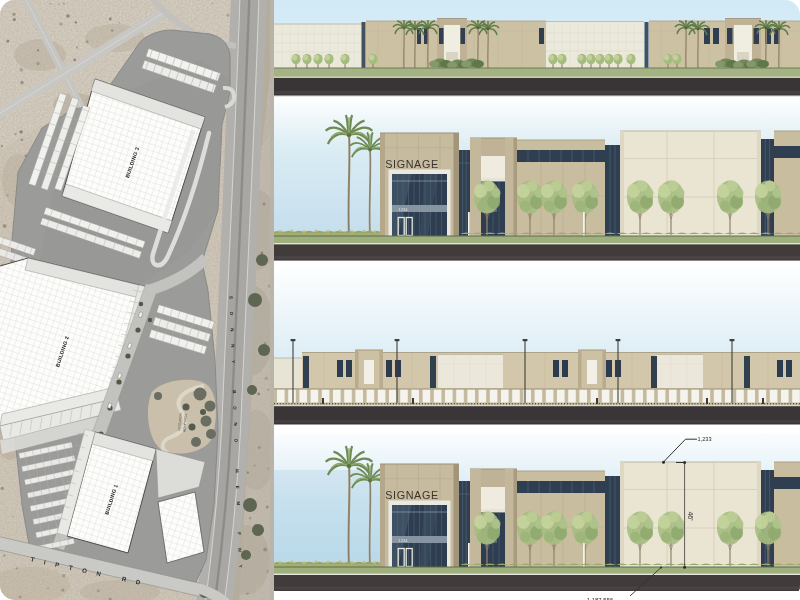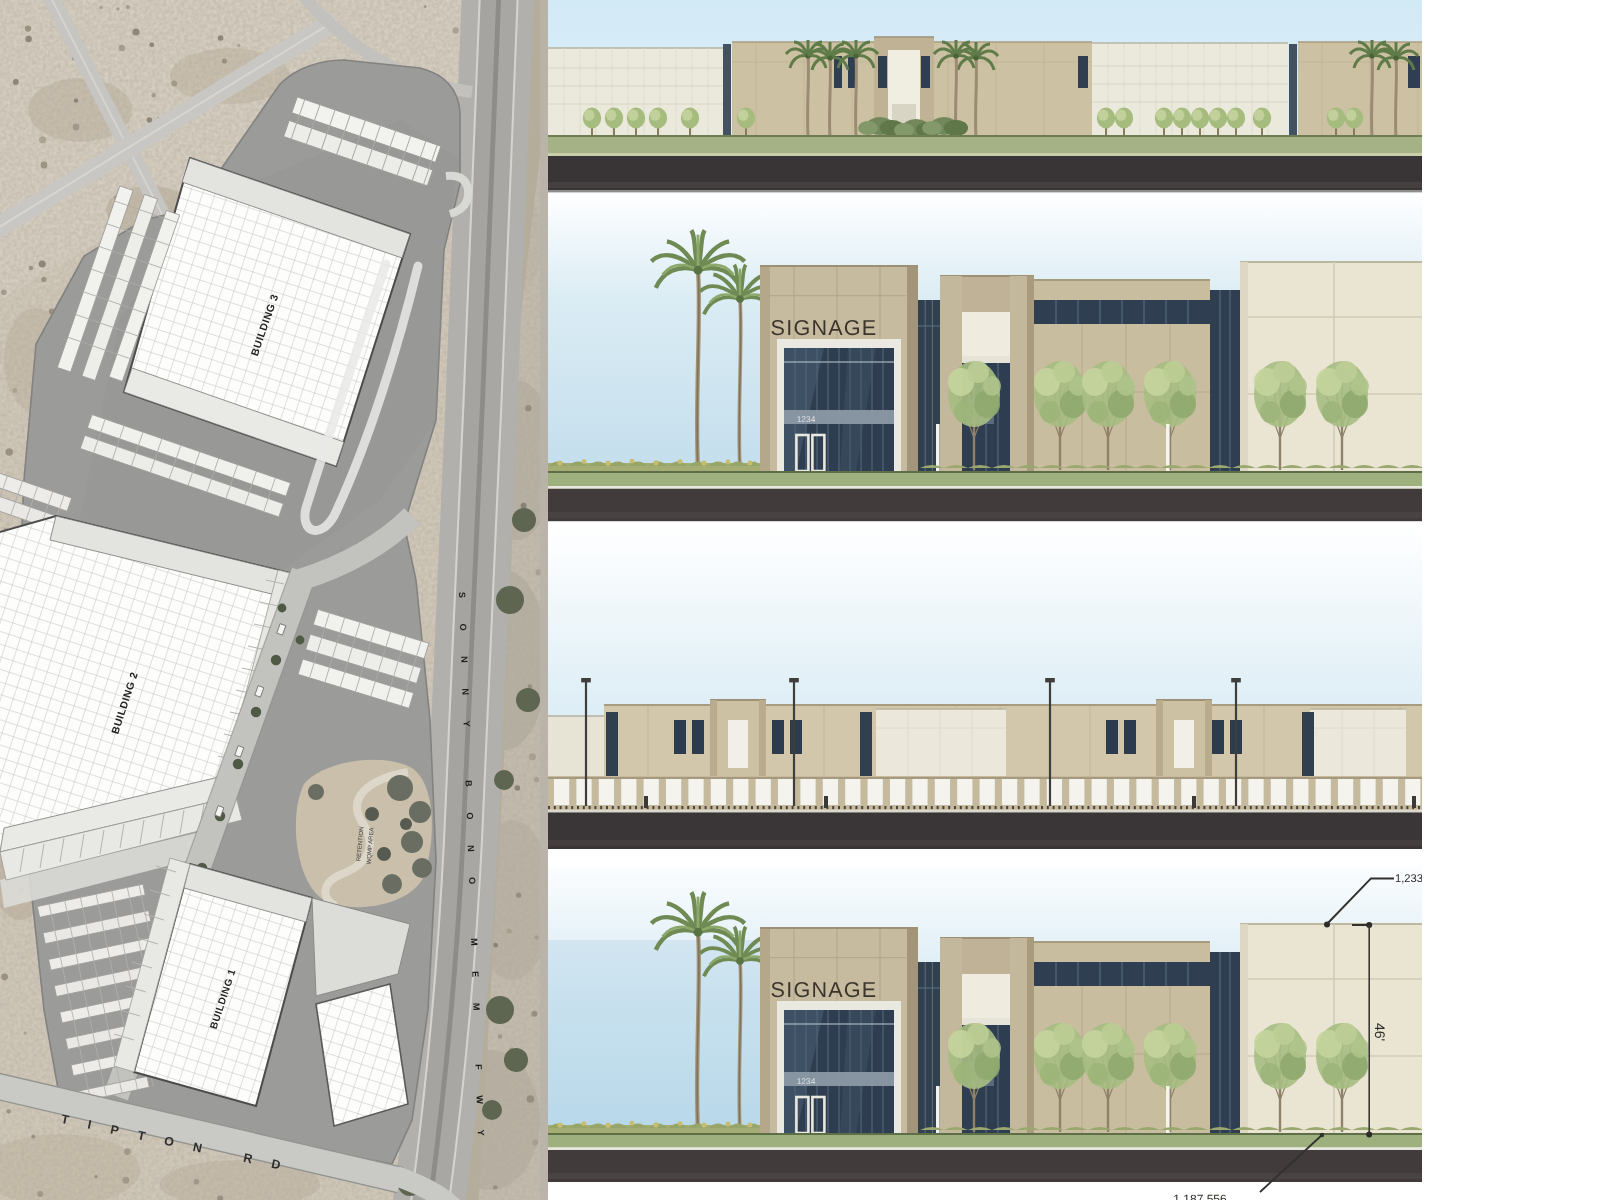--- a/index.html
+++ b/index.html
@@ -1,17 +1,17 @@
 <!DOCTYPE html>
 <html><head>
 <meta charset="utf-8">
 <style>
   html,body{margin:0;padding:0;background:#ffffff;}
-  #page{position:relative;width:711px;height:600px;overflow:hidden;background:#ffffff;
-        font-family:"Liberation Sans", sans-serif;}
+  #page{position:relative;width:800px;height:600px;overflow:hidden;background:#ffffff;
+        font-family:"Liberation Sans", sans-serif;border-radius:15px;}
   svg{display:block;}
 </style>
 </head>
 <body>
 <div id="page">
 <svg width="800" height="600" viewBox="0 0 800 600">
 <defs>
   <linearGradient id="sky1" x1="0" y1="0" x2="0" y2="1">
     <stop offset="0" stop-color="#d2e9f6"></stop>
           <stop offset="1" stop-color="#dcf0f9"></stop>

